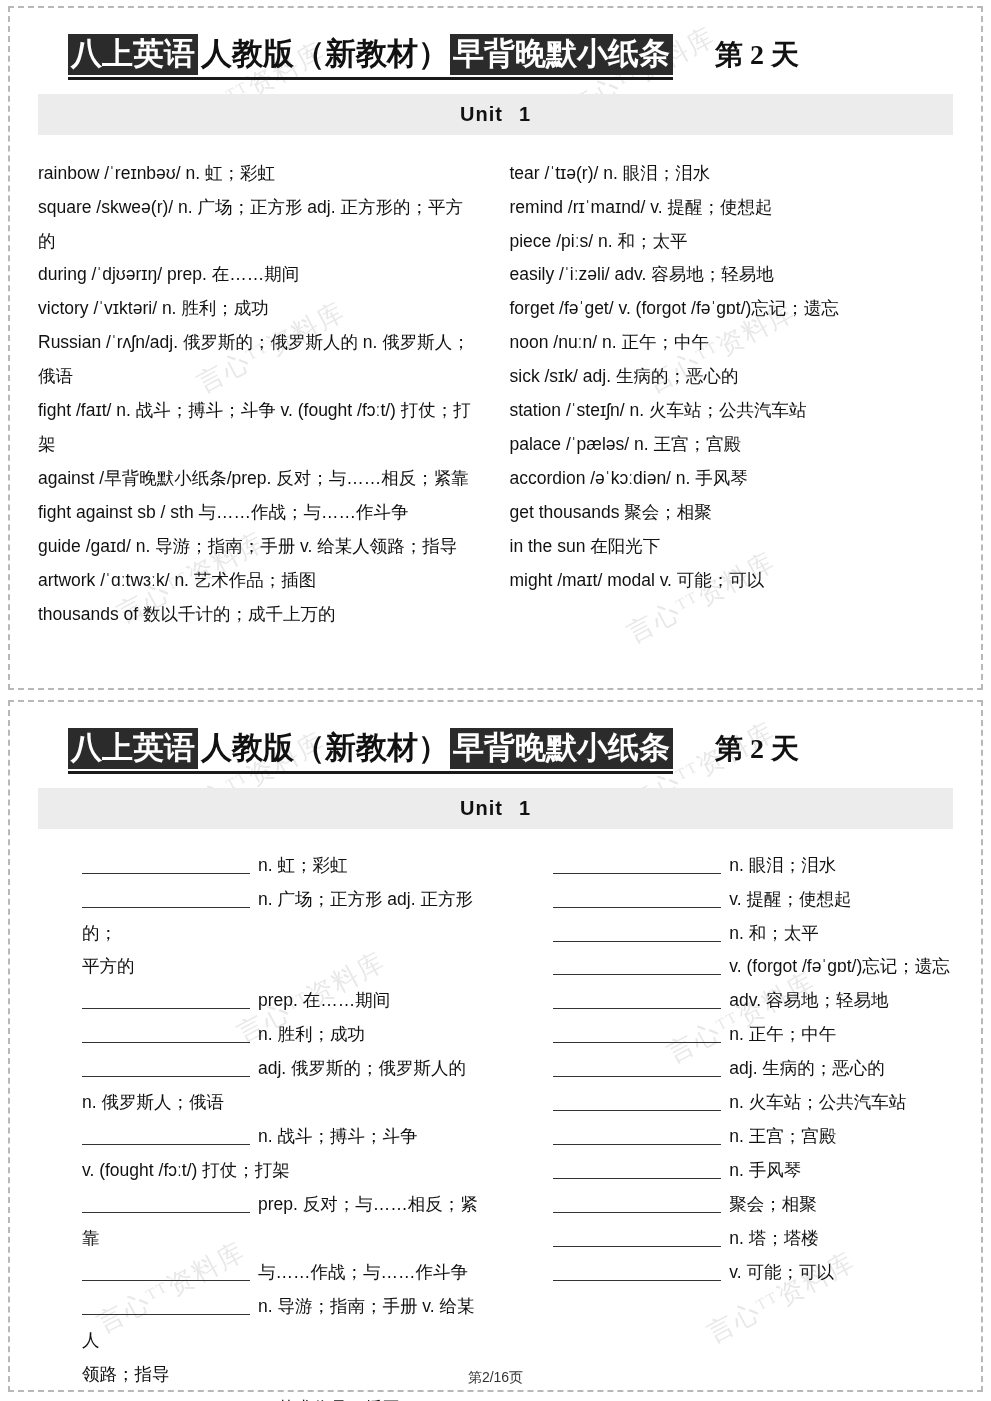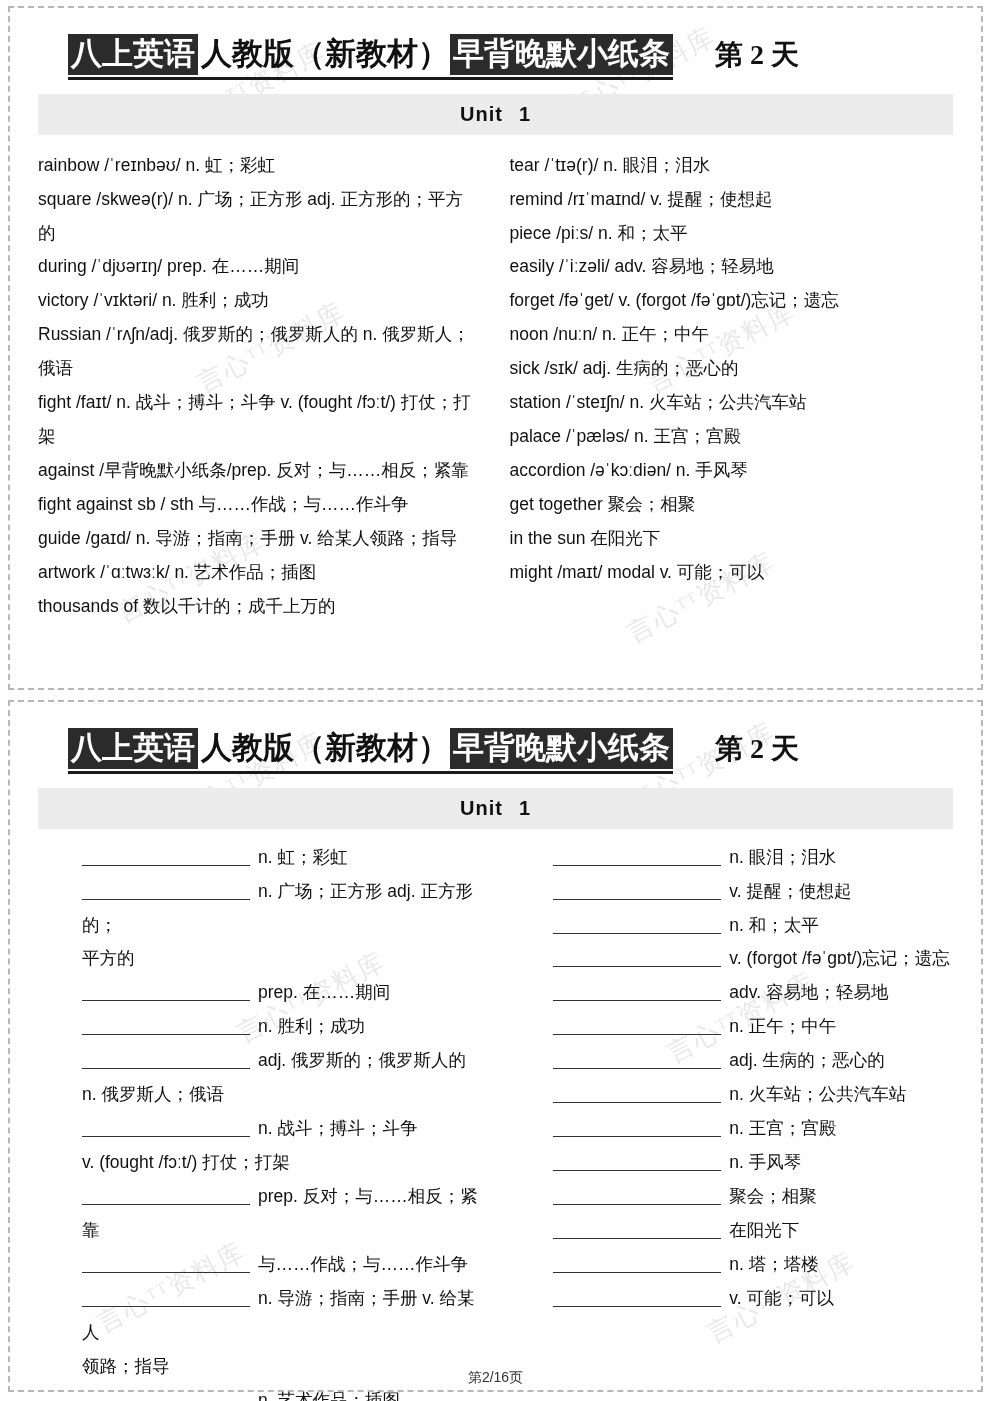--- a/index.html
+++ b/index.html
@@ -93,21 +93,21 @@
   }
 
   
   .unit-bar {
     background: #ececec;
     text-align: center;
     font-size: 20px;
     font-weight: bold;
     padding: 9px 0 9px 0;
     letter-spacing: 1px;
-    margin: 4px 0 0 0;
+    margin: 4px 0 8px 0;
     color: #111;
   }
   .unit-bar .unit-num { margin-left: 16px; }
 
   
   .cols {
     display: flex;
     padding: 14px 0 0 0;
   }
   .col {
@@ -228,21 +228,21 @@
         <div class="entry">tear /ˈtɪə(r)/ n. 眼泪；泪水</div>
         <div class="entry">remind /rɪˈmaɪnd/ v. 提醒；使想起</div>
         <div class="entry">piece /piːs/ n. 和；太平</div>
         <div class="entry">easily /ˈiːzəli/ adv. 容易地；轻易地</div>
         <div class="entry">forget /fəˈget/ v. (forgot /fəˈgɒt/)忘记；遗忘</div>
         <div class="entry">noon /nuːn/ n. 正午；中午</div>
         <div class="entry">sick /sɪk/ adj. 生病的；恶心的</div>
         <div class="entry">station /ˈsteɪʃn/ n. 火车站；公共汽车站</div>
         <div class="entry">palace /ˈpæləs/ n. 王宫；宫殿</div>
         <div class="entry">accordion /əˈkɔːdiən/ n. 手风琴</div>
-        <div class="entry">get together 聚会；相聚</div>
+        <div class="entry">get thousands 聚会；相聚</div>
         <div class="entry">in the sun 在阳光下</div>
         <div class="entry">might /maɪt/ modal v. 可能；可以</div>
       </div>
     </div>
   </div>
 
   <div class="sheet sheet-bottom">
     <div class="title-row">
       <div class="title-main">
         <span class="title-seg-a">八上英语</span>
@@ -279,21 +279,20 @@
         <div class="brow"><span class="blank-line"></span><span class="meaning">v. 提醒；使想起</span></div>
         <div class="brow"><span class="blank-line"></span><span class="meaning">n. 和；太平</span></div>
         <div class="brow"><span class="blank-line"></span><span class="meaning">v. (forgot /fəˈgɒt/)忘记；遗忘</span></div>
         <div class="brow"><span class="blank-line"></span><span class="meaning">adv. 容易地；轻易地</span></div>
         <div class="brow"><span class="blank-line"></span><span class="meaning">n. 正午；中午</span></div>
         <div class="brow"><span class="blank-line"></span><span class="meaning">adj. 生病的；恶心的</span></div>
         <div class="brow"><span class="blank-line"></span><span class="meaning">n. 火车站；公共汽车站</span></div>
         <div class="brow"><span class="blank-line"></span><span class="meaning">n. 王宫；宫殿</span></div>
         <div class="brow"><span class="blank-line"></span><span class="meaning">n. 手风琴</span></div>
         <div class="brow"><span class="blank-line"></span><span class="meaning">聚会；相聚</span></div>
-        <div class="brow"><span class="blank-line"></span><span class="meaning">在阳光下</span></div>
         <div class="brow"><span class="blank-line"></span><span class="meaning">n. 塔；塔楼</span></div>
         <div class="brow"><span class="blank-line"></span><span class="meaning">v. 可能；可以</span></div>
       </div>
     </div>
   </div>
 
   <div class="page-num">第2/16页</div>
 </div>
 
 </body></html>

